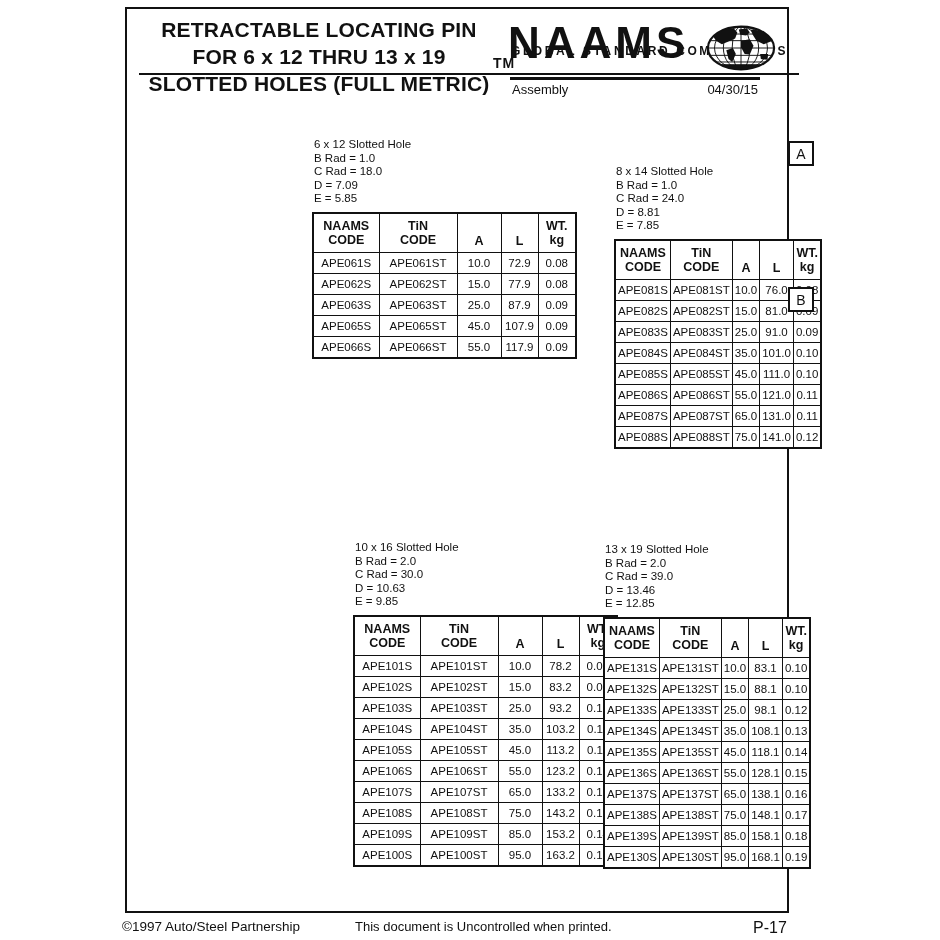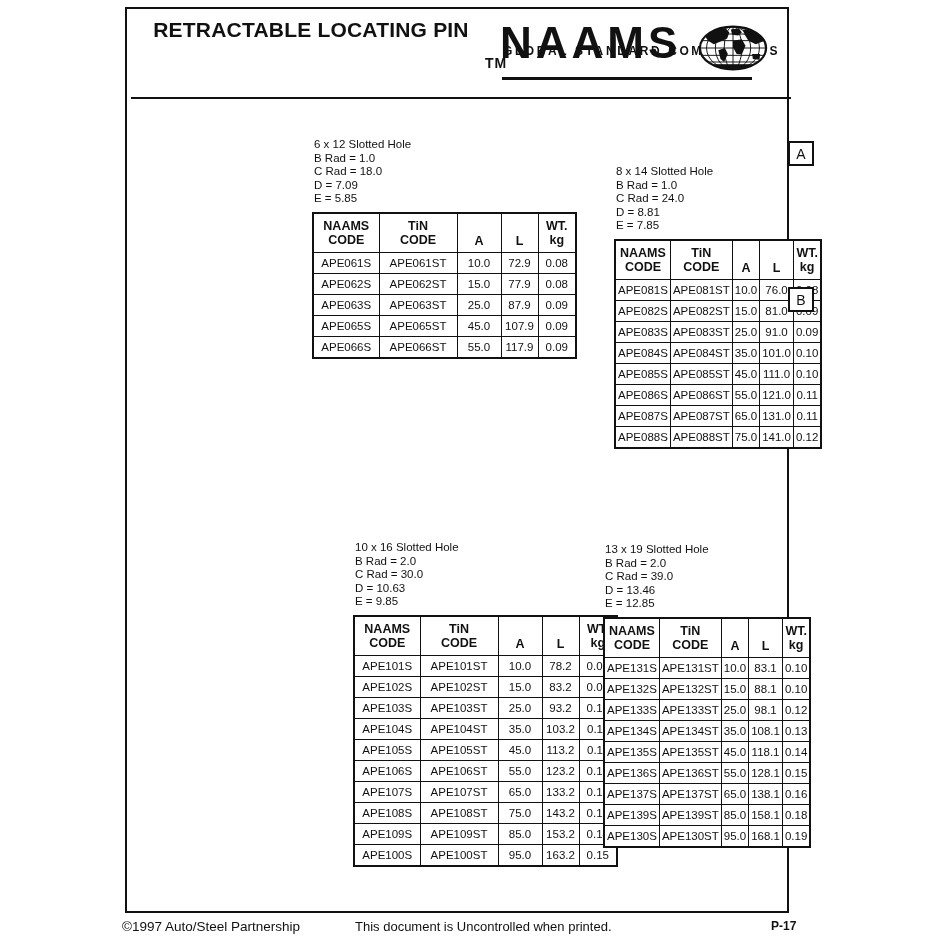--- a/index.html
+++ b/index.html
@@ -7,21 +7,21 @@
     width:940px;height:940px;position:relative;background:#ffffff;
     font-family:"Liberation Sans", sans-serif;color:#111;
     -webkit-font-smoothing:antialiased;
   }
   .frame{
     position:absolute;left:125px;top:7px;width:664px;height:906px;
     border:2px solid #111;background:#fff;box-sizing:border-box;
   }
   
   .header-box{
-    position:absolute;left:4px;top:0;width:100%;height:90px;
+    position:absolute;left:12px;top:0;width:100%;height:66px;
     border-bottom:2px solid #111;box-sizing:border-box;
   }
   .title-block{
     position:absolute;left:4px;top:7px;width:352px;text-align:center;
     font-weight:bold;font-size:21px;line-height:27px;letter-spacing:0.2px;
   }
   .brand-block{position:absolute;left:352px;top:0;width:308px;height:88px;}
   .tagline{
     position:absolute;left:20px;top:3px;font-weight:bold;font-size:12px;
     letter-spacing:2.6px;white-space:nowrap;margin-top:32px;
@@ -64,30 +64,32 @@
   table.spec th.single{vertical-align:bottom;padding-bottom:4px;}
   table.spec td{font-size:11.5px;height:21px;}
   .c0{width:66px;}
   .c1{width:78px;}
   .c2{width:44px;}
   .c3{width:37px;}
   .c4{width:38px;border-radius:9px;}
   
   .footer-copy{position:absolute;left:122px;top:919px;font-size:13.5px;}
   .footer-center{position:absolute;left:355px;top:919px;font-size:13px;}
-  .footer-page{position:absolute;left:771px;top:919px;font-size:12px;font-weight:bold;}
+  .footer-page{position:absolute;left:753px;top:919px;font-size:16px;}
 </style>
 </head>
 <body>
 
 <div class="frame">
 
   <div class="header-box">
     <div class="title-block">
       <div>RETRACTABLE LOCATING PIN</div>
+      <div>FOR 6 x 12 THRU 13 x 19</div>
+      <div>SLOTTED HOLES (FULL METRIC)</div>
     </div>
 
     <div class="brand-block">
       <div class="tagline">GLOBAL STANDARD COMPONENTS</div>
       <span class="tm-mark">TM</span>
       <div class="naams-word">NAAMS</div>
 
       <svg class="globe" viewBox="0 0 100 68" aria-hidden="true">
         <defs>
           <clipPath id="gclip">
@@ -111,20 +113,24 @@
           <path d="M30,37 L39,34 L43,42 L38,53 L33,49 Z"></path>
           <path d="M47,9 L58,7 L62,13 L57,17 L49,16 Z"></path>
           <path d="M50,24 L62,22 L67,31 L62,43 L55,42 L50,33 Z"></path>
           <path d="M63,9 L92,12 L93,24 L81,29 L71,24 L66,16 Z"></path>
           <path d="M76,42 L87,42 L86,50 L77,49 Z"></path>
           <rect x="4" y="56" width="92" height="7"></rect>
         </g>
       </svg>
 
       <div class="brand-rule"></div>
+      <div class="assembly-row">
+        <span>Assembly</span>
+        <span>04/30/15</span>
+      </div>
     </div>
   </div>
 
   <div class="group g0">
     <div class="notes">
         <div>6 x 12 Slotted Hole</div>
         <div>B Rad = 1.0</div>
         <div>C Rad = 18.0</div>
         <div>D = 7.09</div>
         <div>E = 5.85</div>
@@ -465,20 +471,27 @@
             <td class="c4">0.15</td>
           </tr>
           <tr>
             <td class="c0">APE137S</td>
             <td class="c1">APE137ST</td>
             <td class="c2">65.0</td>
             <td class="c3">138.1</td>
             <td class="c4">0.16</td>
           </tr>
           <tr>
+            <td class="c0">APE138S</td>
+            <td class="c1">APE138ST</td>
+            <td class="c2">75.0</td>
+            <td class="c3">148.1</td>
+            <td class="c4">0.17</td>
+          </tr>
+          <tr>
             <td class="c0">APE139S</td>
             <td class="c1">APE139ST</td>
             <td class="c2">85.0</td>
             <td class="c3">158.1</td>
             <td class="c4">0.18</td>
           </tr>
           <tr>
             <td class="c0">APE130S</td>
             <td class="c1">APE130ST</td>
             <td class="c2">95.0</td>

